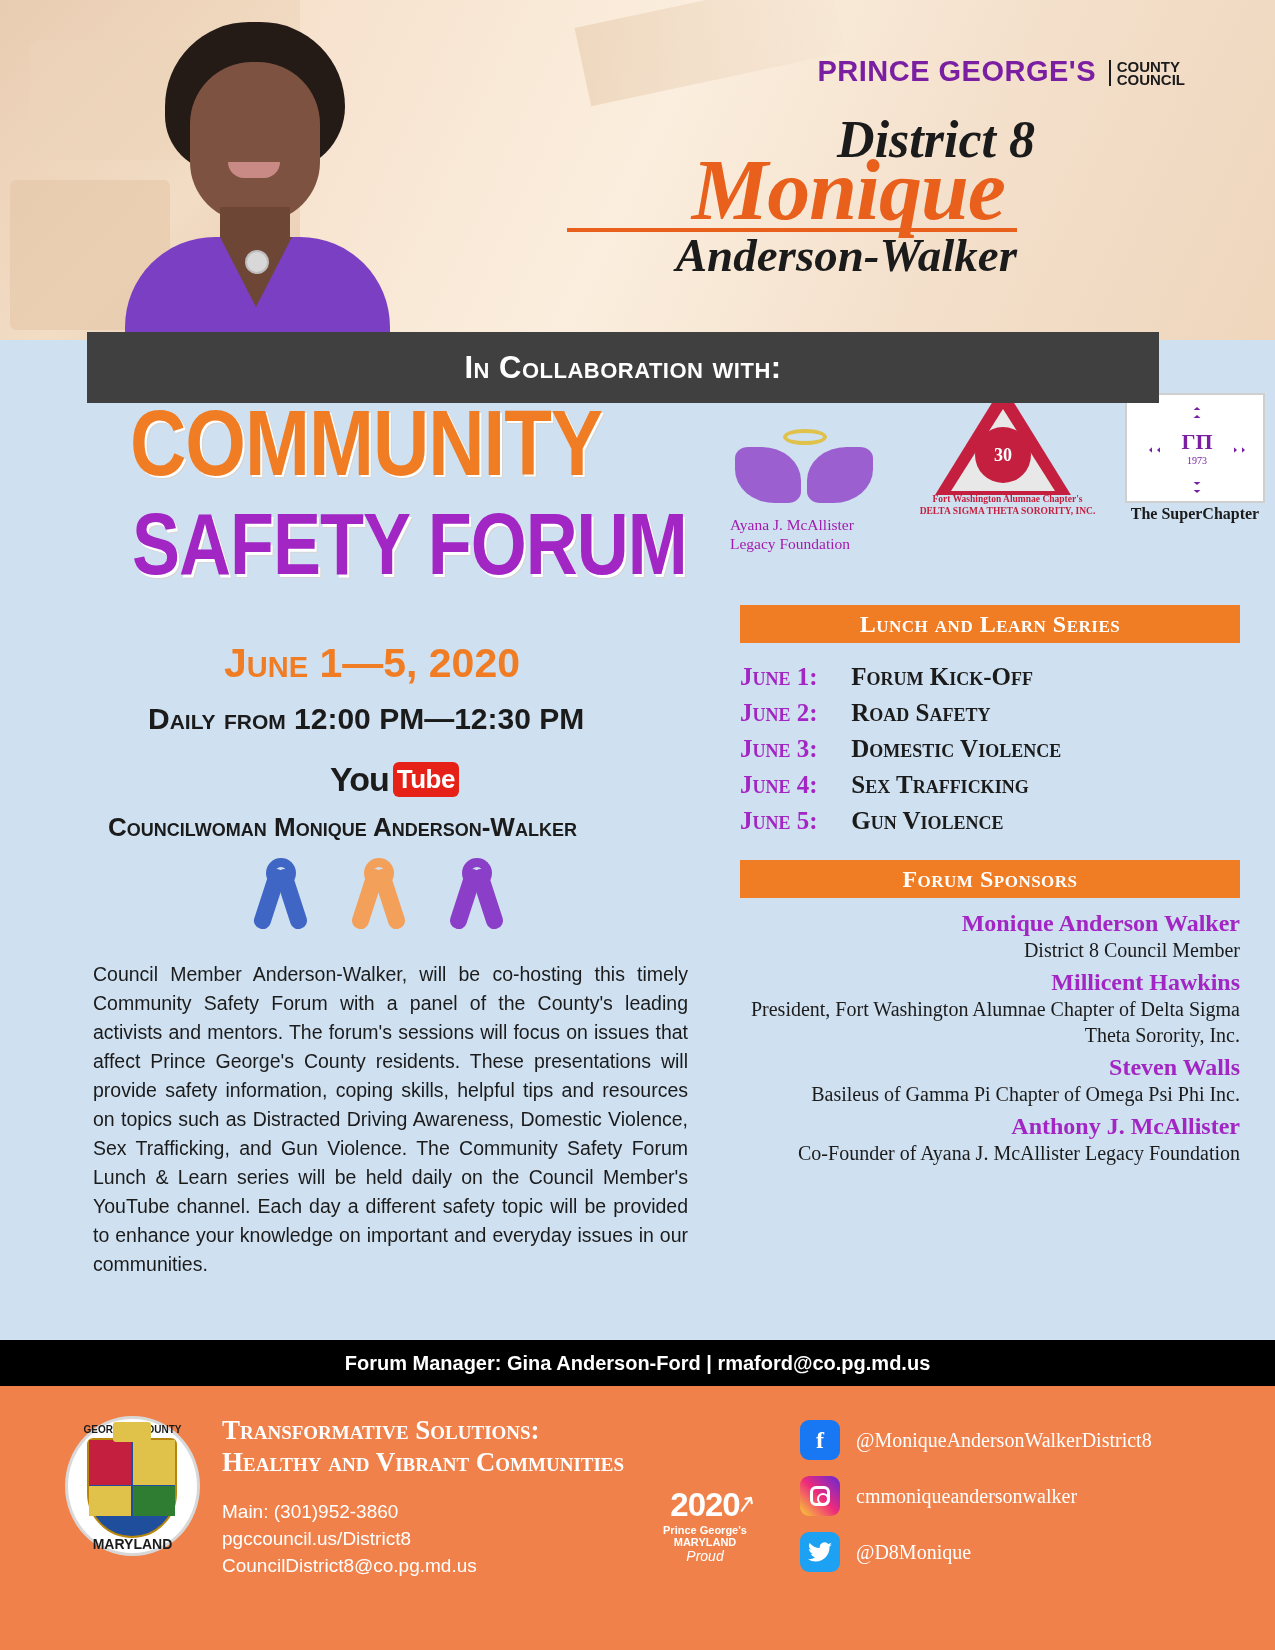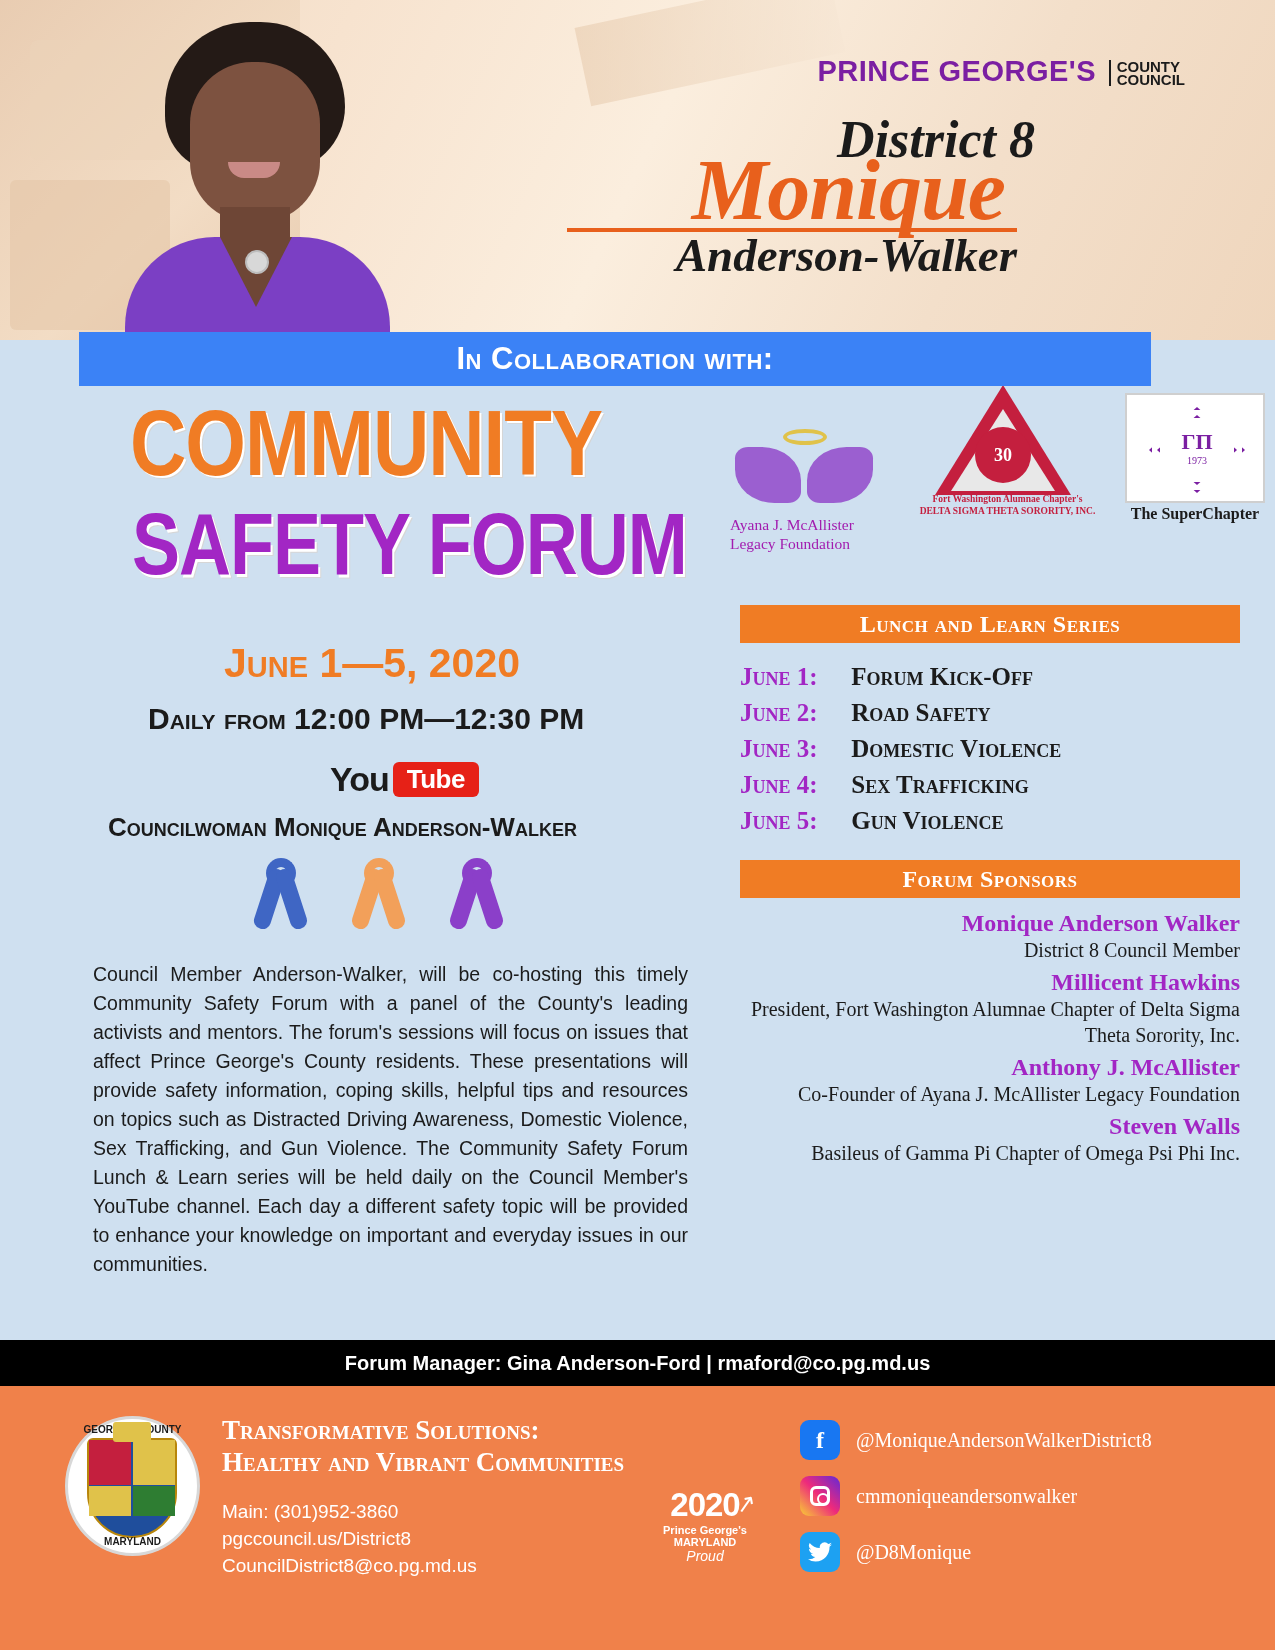--- a/index.html
+++ b/index.html
@@ -89,22 +89,22 @@
   .monique-underline {
     position:absolute; right:258px; top:228px; width:450px; height:4px; background:#e8601c;
   }
   .andwalker {
     position:absolute; right:258px; top:228px; font-size:47px; font-style:italic;
     font-weight:bold; color:#1b1b1b; font-family:"Liberation Serif", serif;
   }
 
   
   .collab-bar {
-    position:absolute; left:79px; top:332px; width:1072px; height:54px;
-    background:#3b82f6; color:#fff; display:flex; align-items:center; justify-content:center;
+    position:absolute; left:87px; top:332px; width:1072px; height:71px;
+    background:#404040; color:#fff; display:flex; align-items:center; justify-content:center;
     font-size:31px; font-weight:bold; letter-spacing:.5px; z-index:6;
     font-variant: small-caps; font-family:"Liberation Sans", sans-serif;
   }
 
   
   .page-body { position:relative; width:1275px; height:1000px; background:#cfe0f0; }
 
   .left-col { position:absolute; left:0; top:0; width:705px; height:1000px; }
   .right-col { position:absolute; left:705px; top:0; width:570px; height:1000px; }
 
@@ -129,21 +129,21 @@
   .daily {
     position:absolute; left:148px; top:362px; font-size:30px; font-weight:bold;
     color:#1b1b1b; font-variant:small-caps; font-family:"Liberation Sans", sans-serif;
   }
   .yt-logo {
     position:absolute; left:330px; top:420px; display:flex; align-items:center; gap:4px;
   }
   .yt-you { font-size:34px; font-weight:bold; color:#1b1b1b; letter-spacing:-1px; }
   .yt-tube {
     background:#e62117; color:#fff; font-size:26px; font-weight:bold;
-    padding:2px 14px; border-radius:6px; letter-spacing:-.5px;
+    padding:2px 4px; border-radius:6px; letter-spacing:-.5px;
   }
   .yt-channel {
     position:absolute; left:108px; top:472px; font-size:26px; font-weight:bold;
     color:#1b1b1b; font-variant:small-caps; font-family:"Liberation Sans", sans-serif;
   }
 
   .ribbons { position:absolute; left:255px; top:518px; width:300px; height:80px; }
   .ribbon { position:absolute; width:52px; height:78px; }
   .ribbon .l, .ribbon .r {
     position:absolute; width:17px; height:62px; border-radius:8px;
@@ -284,21 +284,21 @@
     position:absolute; left:22px; top:30px; width:90px; height:100px;
     background:#1f4e9c; border-radius:6px 6px 45px 45px;
     border:2px solid #b8860b;
   }
   .seal-q1{position:absolute;left:24px;top:32px;width:42px;height:45px;background:#c41f3e;}
   .seal-q2{position:absolute;left:68px;top:32px;width:42px;height:45px;background:#e0c24a;}
   .seal-q3{position:absolute;left:24px;top:78px;width:42px;height:30px;background:#e0c24a;}
   .seal-q4{position:absolute;left:68px;top:78px;width:42px;height:30px;background:#2e7d32;}
   .seal-crown{position:absolute;left:48px;top:14px;width:38px;height:20px;background:#e0c24a;border-radius:3px;}
   .seal-top-txt{position:absolute;left:0;top:16px;width:135px;text-align:center;font-size:10px;font-weight:bold;color:#1b1b1b;}
-  .seal-bot-txt{position:absolute;left:0;top:128px;width:135px;text-align:center;font-size:10px;font-weight:bold;color:#1b1b1b;}
+  .seal-bot-txt{position:absolute;left:0;top:128px;width:135px;text-align:center;font-size:14px;font-weight:bold;color:#1b1b1b;}
 
   .f-title {
     position:absolute; left:222px; top:28px; color:#fff; font-size:27px; font-weight:bold;
     font-variant:small-caps; line-height:32px; font-family:"Liberation Serif", serif;
   }
   .f-contact {
     position:absolute; left:222px; top:112px; color:#fff; font-size:19px; line-height:27px;
     font-family:"Liberation Sans", sans-serif;
   }
   .census {
@@ -459,26 +459,26 @@
       <div class="spon-list">
         <div>
           <div class="spon-name">Monique Anderson Walker</div>
           <div class="spon-role">District 8 Council Member</div>
         </div>
         <div>
           <div class="spon-name">Millicent Hawkins</div>
           <div class="spon-role">President, Fort Washington Alumnae Chapter of Delta Sigma Theta Sorority, Inc.</div>
         </div>
         <div>
+          <div class="spon-name">Steven Walls</div>
+          <div class="spon-role">Basileus of Gamma Pi Chapter of Omega Psi Phi Inc.</div>
+        </div>
+        <div>
           <div class="spon-name">Anthony J. McAllister</div>
           <div class="spon-role">Co-Founder of Ayana J. McAllister Legacy Foundation</div>
-        </div>
-        <div>
-          <div class="spon-name">Steven Walls</div>
-          <div class="spon-role">Basileus of Gamma Pi Chapter of Omega Psi Phi Inc.</div>
         </div>
       </div>
     </div>
 
   </div>
 </div>
 
 <div class="black-bar">Forum Manager: Gina Anderson-Ford   |   rmaford@co.pg.md.us</div>
 
 <div class="footer">

